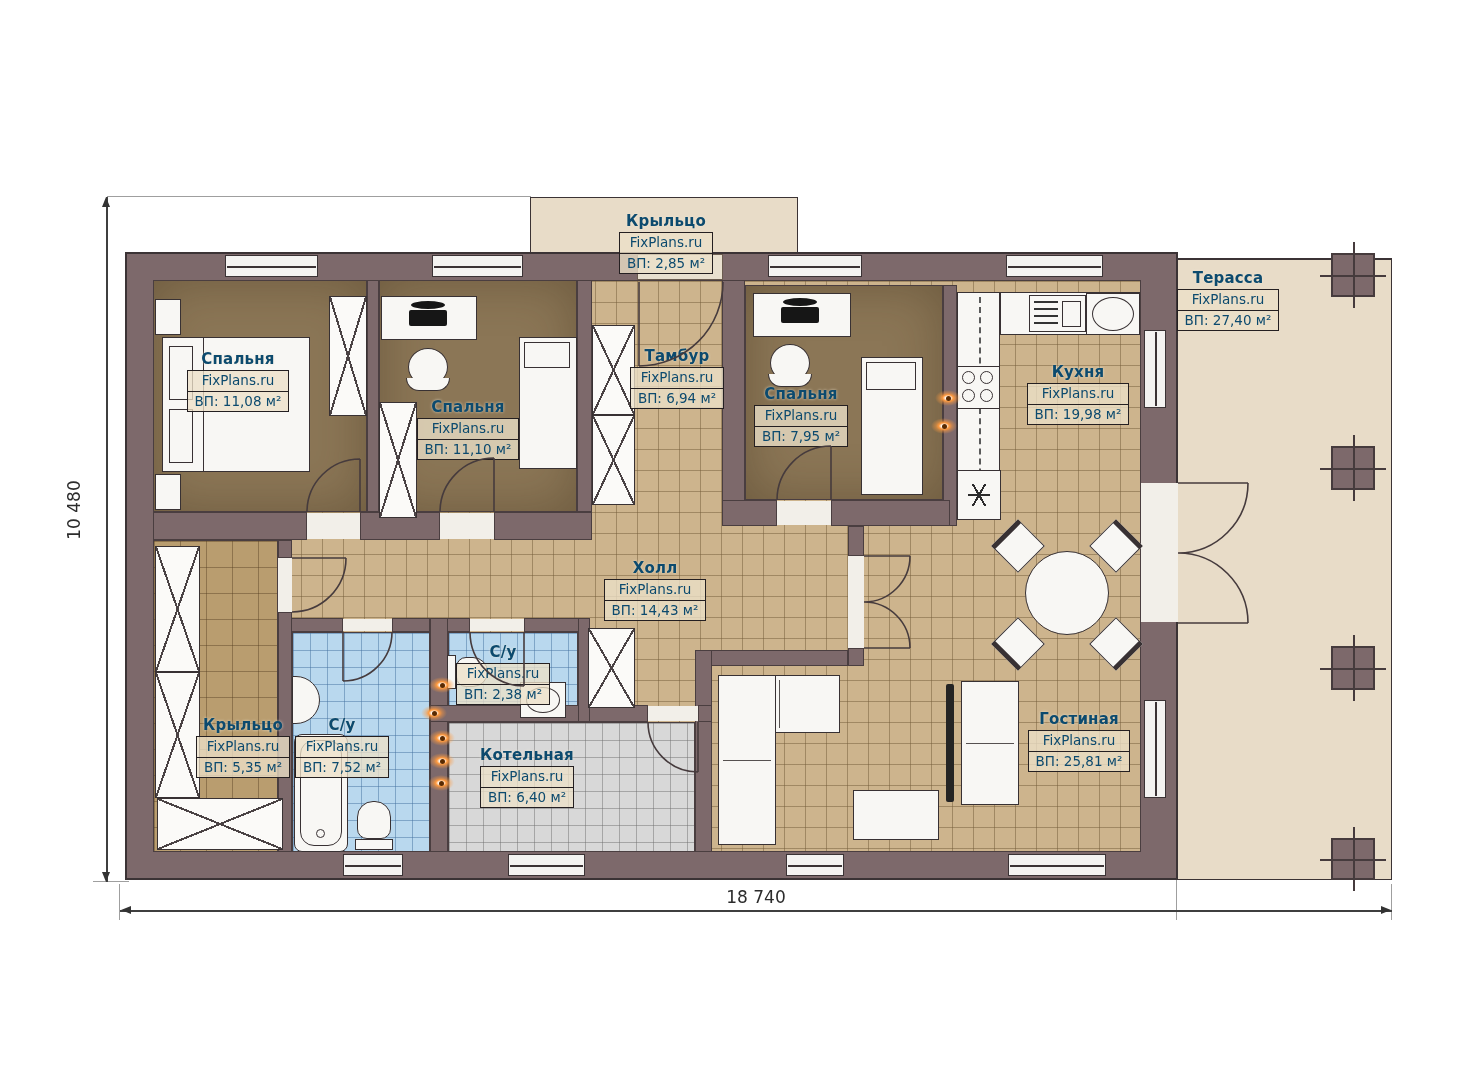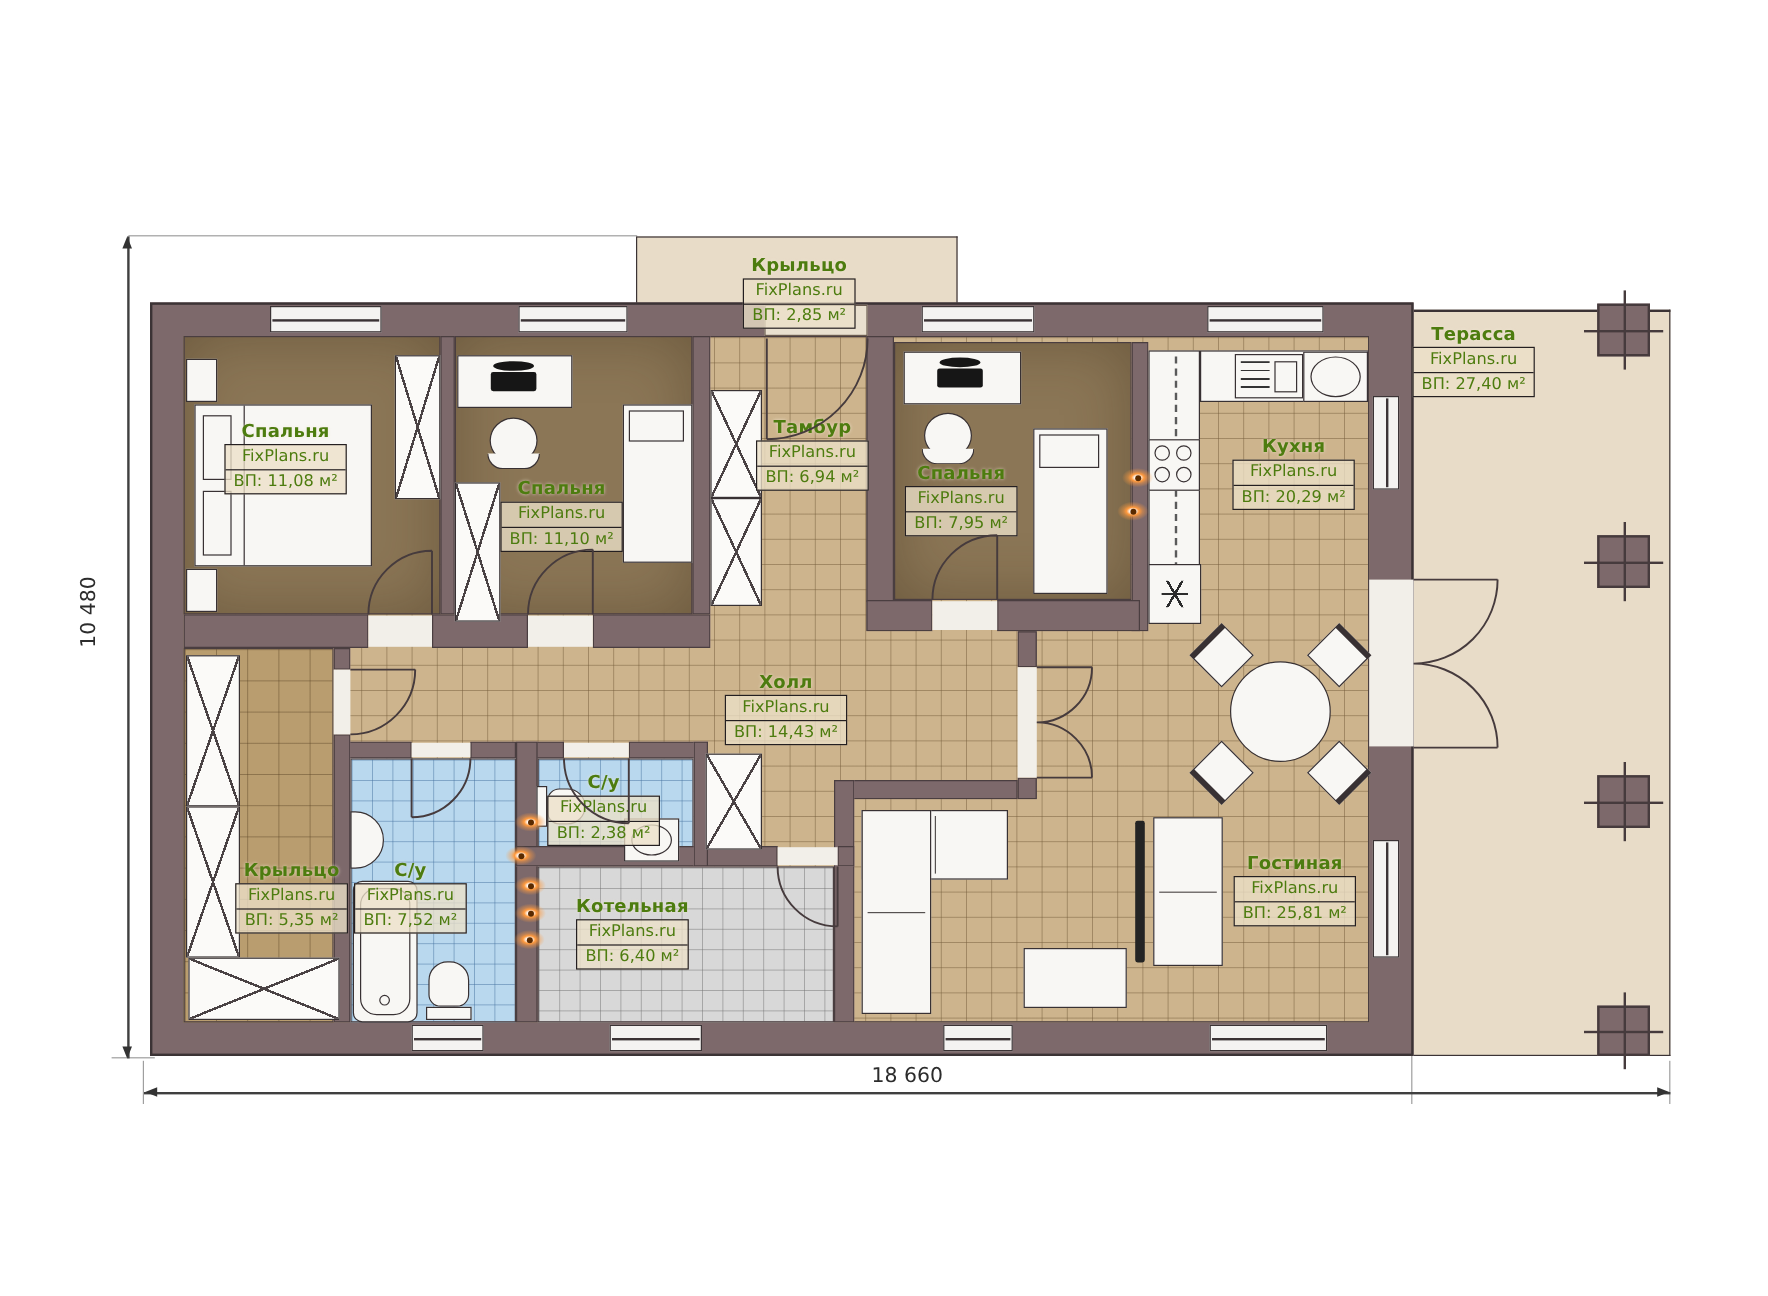--- a/index.html
+++ b/index.html
@@ -32,21 +32,21 @@
   .chair{background:#f8f7f4;border:1.5px solid #383133;border-radius:50%;z-index:16;}
   .chair::after{content:"";position:absolute;left:-3px;right:-3px;bottom:-6px;height:12px;background:#f8f7f4;border:1.5px solid #383133;border-top:none;border-radius:0 0 20px 20px;}
   .printer{background:#161616;border-radius:2px;z-index:17;}
   .printer::before{content:"";position:absolute;top:-9px;left:2px;right:2px;height:8px;background:#161616;border-radius:50%;}
   .dchair{background:#f8f7f4;border:1.5px solid #383133;z-index:15;}
   .tub{background:#f8f7f4;border:1.5px solid #383133;border-radius:8px;z-index:15;}
   .tub::before{content:"";position:absolute;inset:5px;border:1.5px solid #383133;border-radius:14px;}
   .tub::after{content:"";position:absolute;width:7px;height:7px;border:1.5px solid #383133;border-radius:50%;left:50%;margin-left:-5px;bottom:13px;}
   .star{background:linear-gradient(0deg,transparent calc(50% - 1px),#2c2c2c calc(50% - 1px) calc(50% + 1px),transparent calc(50% + 1px)),linear-gradient(60deg,transparent calc(50% - 1px),#2c2c2c calc(50% - 1px) calc(50% + 1px),transparent calc(50% + 1px)),linear-gradient(120deg,transparent calc(50% - 1px),#2c2c2c calc(50% - 1px) calc(50% + 1px),transparent calc(50% + 1px));z-index:16;}
   
-  .room-label{position:absolute;width:110px;display:flex;flex-direction:column;align-items:center;z-index:30;color:#4d7c0f;}
+  .room-label{position:absolute;width:110px;display:flex;flex-direction:column;align-items:center;z-index:30;color:#0c4a6e;}
   .room-name{font-size:15px;font-weight:bold;letter-spacing:.2px;margin-bottom:2px;text-shadow:0 0 3px rgba(243,234,214,.8);}
   .label-box{border:1.6px solid #241f21;background:rgba(236,224,200,.78);font-size:13.5px;line-height:1;text-align:center;white-space:nowrap;}
   .label-brand{padding:3px 7px;border-bottom:1.6px solid #241f21;}
   .label-area{padding:3px 7px;}
   
   .omark{position:absolute;width:26px;height:16px;border-radius:50%;z-index:28;background:radial-gradient(closest-side,#ffffff 0 18%,#ff9a3e 40%,rgba(255,154,62,.5) 62%,rgba(255,154,62,0) 100%);}
   .omark::after{content:"";position:absolute;left:50%;top:50%;width:5px;height:5px;margin:-2.5px 0 0 -2.5px;border-radius:50%;background:#5a2a00;}
   
   .hline{position:absolute;height:1.5px;background:#3f3f3f;z-index:4;}
   .vline{position:absolute;width:1.5px;background:#3f3f3f;z-index:4;}
@@ -68,21 +68,21 @@
   <div class="arr" style="left:102px;top:197px;border-left:4.5px solid transparent;border-right:4.5px solid transparent;border-bottom:10px solid #333"></div>
   <div class="arr" style="left:102px;top:872px;border-left:4.5px solid transparent;border-right:4.5px solid transparent;border-top:10px solid #333"></div>
   <div class="dim-text" style="left:34px;top:500px;width:80px;transform:rotate(-90deg)">10 480</div>
 
   <div class="ext" style="left:119px;top:884px;width:1px;height:36px"></div>
   <div class="ext" style="left:1176px;top:880px;width:1px;height:40px"></div>
   <div class="ext" style="left:1391px;top:884px;width:1px;height:36px"></div>
   <div class="hline" style="left:120px;top:910px;width:1272px"></div>
   <div class="arr" style="left:121px;top:906px;border-top:4.5px solid transparent;border-bottom:4.5px solid transparent;border-right:10px solid #333"></div>
   <div class="arr" style="left:1381px;top:906px;border-top:4.5px solid transparent;border-bottom:4.5px solid transparent;border-left:10px solid #333"></div>
-  <div class="dim-text" style="left:691px;top:887px;width:130px">18 660</div>
+  <div class="dim-text" style="left:691px;top:887px;width:130px">18 740</div>
 
   <div class="abs f-beige" style="left:530px;top:197px;width:268px;height:58px;border:1.5px solid #3b3335;border-bottom:none"></div>
   <div class="abs f-beige" style="left:1178px;top:258px;width:214px;height:622px;border-top:2.5px solid #3b3335;border-right:1.5px solid #3b3335;border-bottom:1.5px solid #3b3335"></div>
   <div class="abs post" style="left:1331px;top:253px;width:44px;height:44px"></div>
   <div class="abs post" style="left:1331px;top:446px;width:44px;height:44px"></div>
   <div class="abs post" style="left:1331px;top:646px;width:44px;height:44px"></div>
   <div class="abs post" style="left:1331px;top:838px;width:44px;height:42px"></div>
 
   <div class="abs outer-wall" style="left:125px;top:252px;width:1053px;height:628px"></div>
 
@@ -262,21 +262,21 @@
     <div class="room-name">Спальня</div>
     <div class="label-box">
         <div class="label-brand">FixPlans.ru</div>
         <div class="label-area">ВП: 7,95 м²</div>
       </div>
   </div>
   <div class="room-label" style="left:1023px;top:363px">
     <div class="room-name">Кухня</div>
     <div class="label-box">
         <div class="label-brand">FixPlans.ru</div>
-        <div class="label-area">ВП: 20,29 м²</div>
+        <div class="label-area">ВП: 19,98 м²</div>
       </div>
   </div>
   <div class="room-label" style="left:1173px;top:269px">
     <div class="room-name">Терасса</div>
     <div class="label-box">
         <div class="label-brand">FixPlans.ru</div>
         <div class="label-area">ВП: 27,40 м²</div>
       </div>
   </div>
   <div class="room-label" style="left:600px;top:559px">

